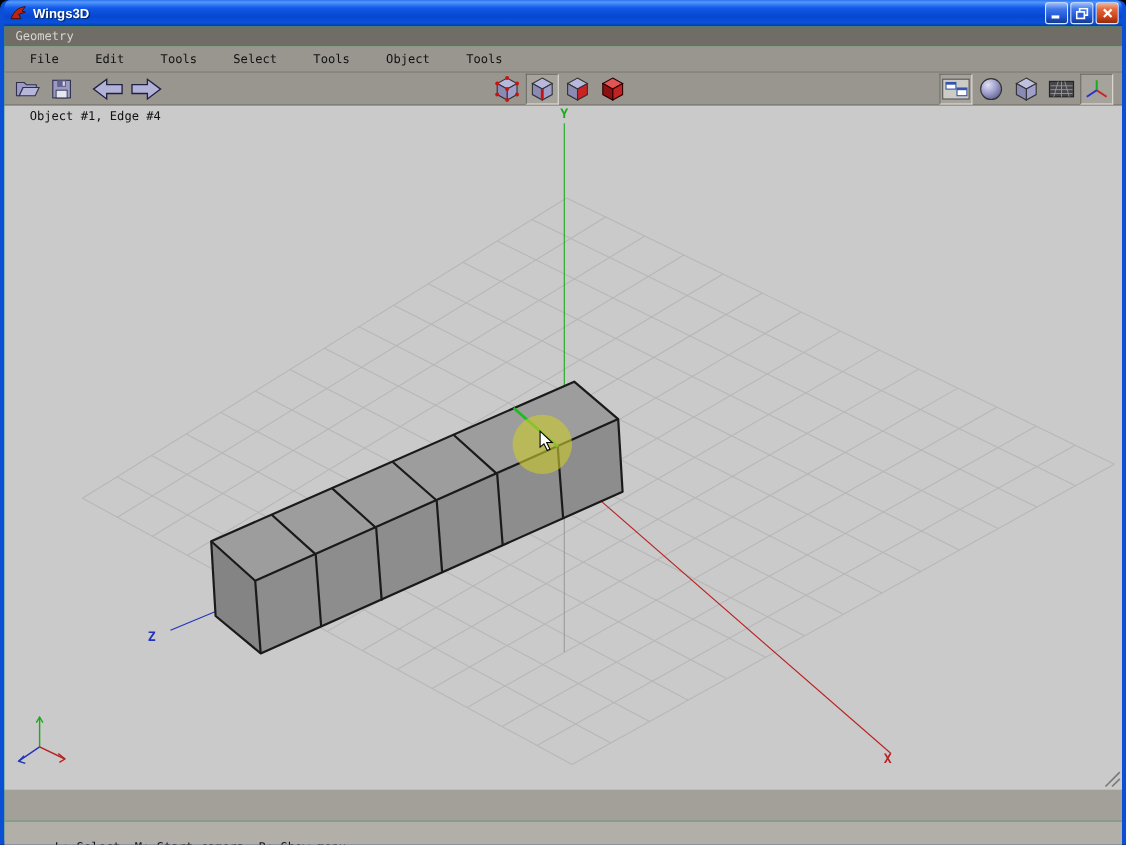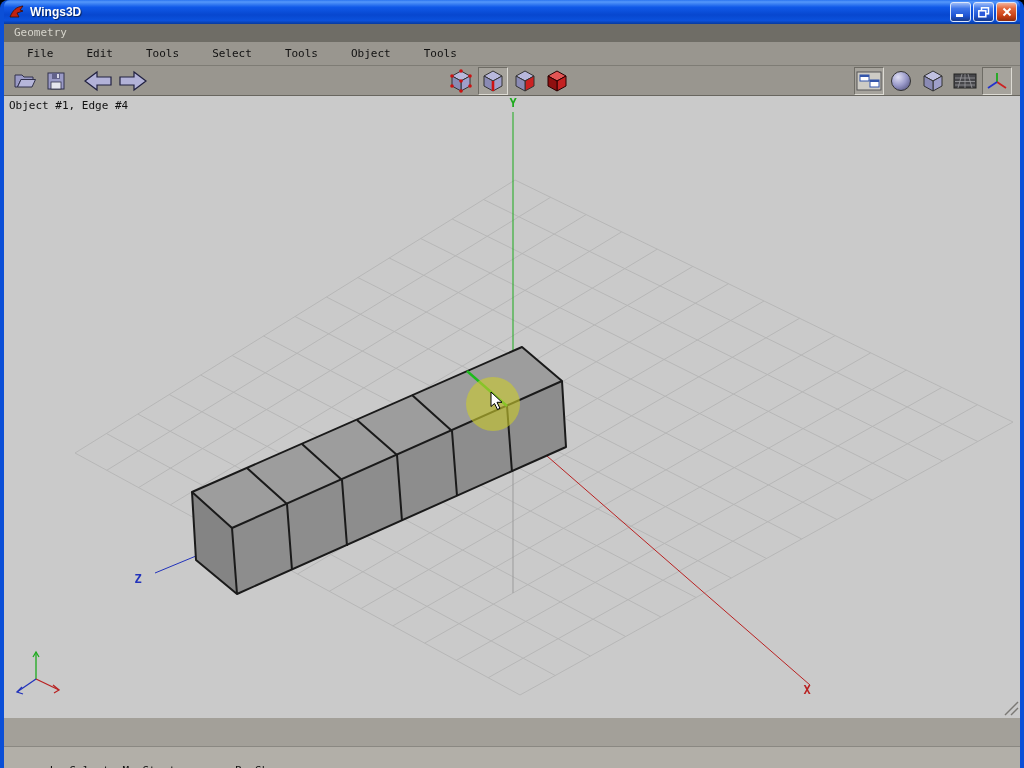--- a/index.html
+++ b/index.html
@@ -24,21 +24,21 @@
            border-top:1px solid #7e7c75;border-bottom:1px solid #68665f;background:#99968f;}
   .tbtn{height:28px;min-width:30px;display:flex;align-items:center;justify-content:center;
         border:1px solid transparent;box-sizing:border-box;}
   .tbtn.pressed{background:#a6a39c;border-color:#6e6c65 #dddbd4 #dddbd4 #6e6c65;}
   .group-left{display:flex;margin-left:6px;gap:1px;align-items:center;}
   .sp{width:8px;}
   .group-center{position:absolute;left:442px;top:1px;display:flex;gap:2px;}
   .group-right{position:absolute;right:8px;top:1px;display:flex;gap:2px;}
   .viewport{flex:0 0 622px;position:relative;background:#cacaca;}
   .viewport svg{display:block;}
-  .info-line{position:absolute;left:5px;top:3px;font-size:11px;color:#111;}
+  .info-line{position:absolute;left:23px;top:3px;font-size:11px;color:#111;}
   #grid line{stroke:#b7b7b7;stroke-width:1;}
   .axis-label{font:bold 12px "DejaVu Sans Mono",monospace;}
   .bottom-gap{flex:0 0 28px;background:#a3a099;}
   .statusbar{flex:0 0 18px;background:#b2afa8;border-top:1px solid #8a8882;box-sizing:border-box;
              font-size:11px;line-height:16px;padding-left:6px;color:#111;white-space:pre;}
 </style>
 </head>
 <body>
 
 <div class="xp-window">

